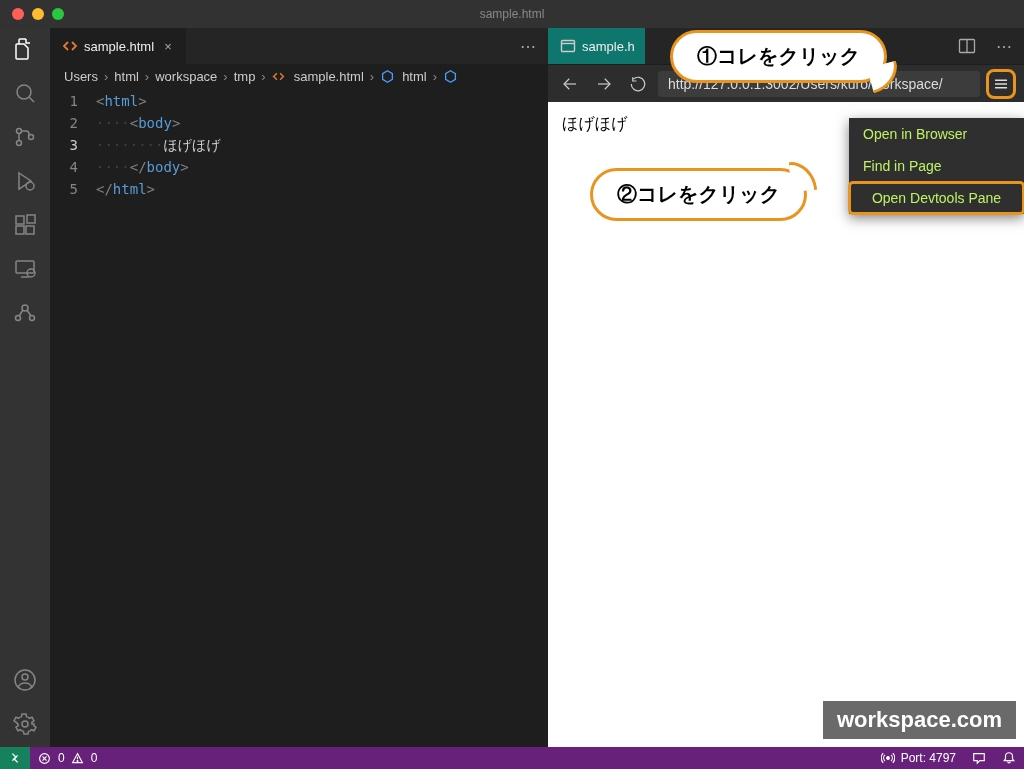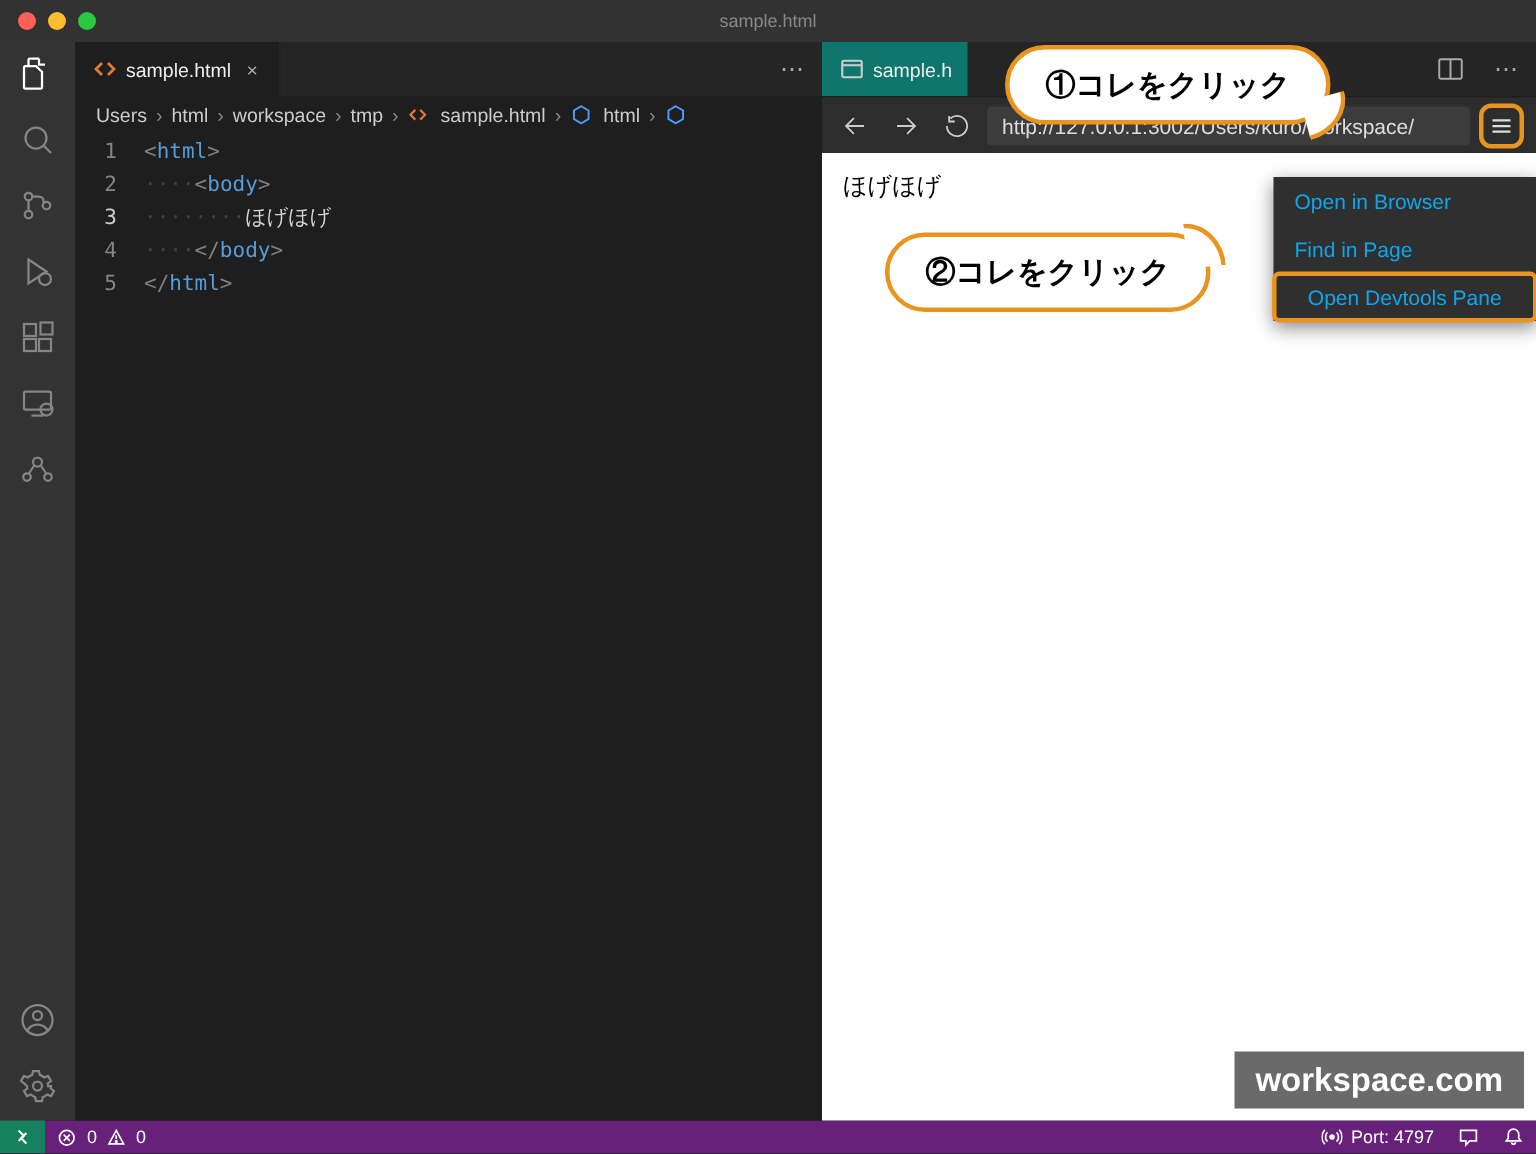--- a/index.html
+++ b/index.html
@@ -79,34 +79,34 @@
     flex:1; height:26px; background:#3c3c3c; border-radius:3px; color:#ddd;
     padding: 0 10px; display:flex; align-items:center; font-size:14px; overflow:hidden; white-space:nowrap;
   }
   .hamburger {
     width:30px; height:30px; border:3px solid #e8941f; border-radius:8px;
     display:flex; align-items:center; justify-content:center; color:#ddd; cursor:pointer;
   }
   .preview-content { flex:1; position:relative; }
   .preview-page { position:absolute; inset:0; background:#fff; color:#000; padding:12px 14px; font-size:16px; }
   .context-menu {
-    position:absolute; top:16px; right:0; background:#2f2f30; color:#0ea5e9;
+    position:absolute; top:16px; right:0; background:#2f2f30; color:#bef264;
     box-shadow: 0 4px 12px rgba(0,0,0,.5); font-size:14px; min-width:175px;
   }
   .context-menu .mi { padding: 8px 14px; cursor:pointer; }
   .context-menu .mi.hl { outline:3px solid #e8941f; outline-offset:-2px; border-radius:4px;text-align:center; }
 
   
   .callout {
     position:absolute; background:#fff; color:#000; font-weight:700;
     padding: 10px 24px; border-radius: 999px; border:3px solid #e8941f;
     font-size:20px; white-space:nowrap; z-index:50;
   }
   .callout.c1 { top: 30px; left: 670px; }
-  .callout.c2 { top: 155px; left: 590px; }
+  .callout.c2 { top: 168px; left: 590px; }
   .callout .tail {
     position:absolute; width:30px; height:26px; background:#fff;
     border:3px solid #e8941f; border-left:none; border-top:none;
     border-bottom-right-radius: 100% 100%;
   }
   .callout.c1 .tail { right:-16px; bottom:-10px; transform: rotate(-15deg); }
   .callout.c2 .tail { right:-14px; top:-8px; transform: rotate(-95deg); }
 
   
   .watermark {

